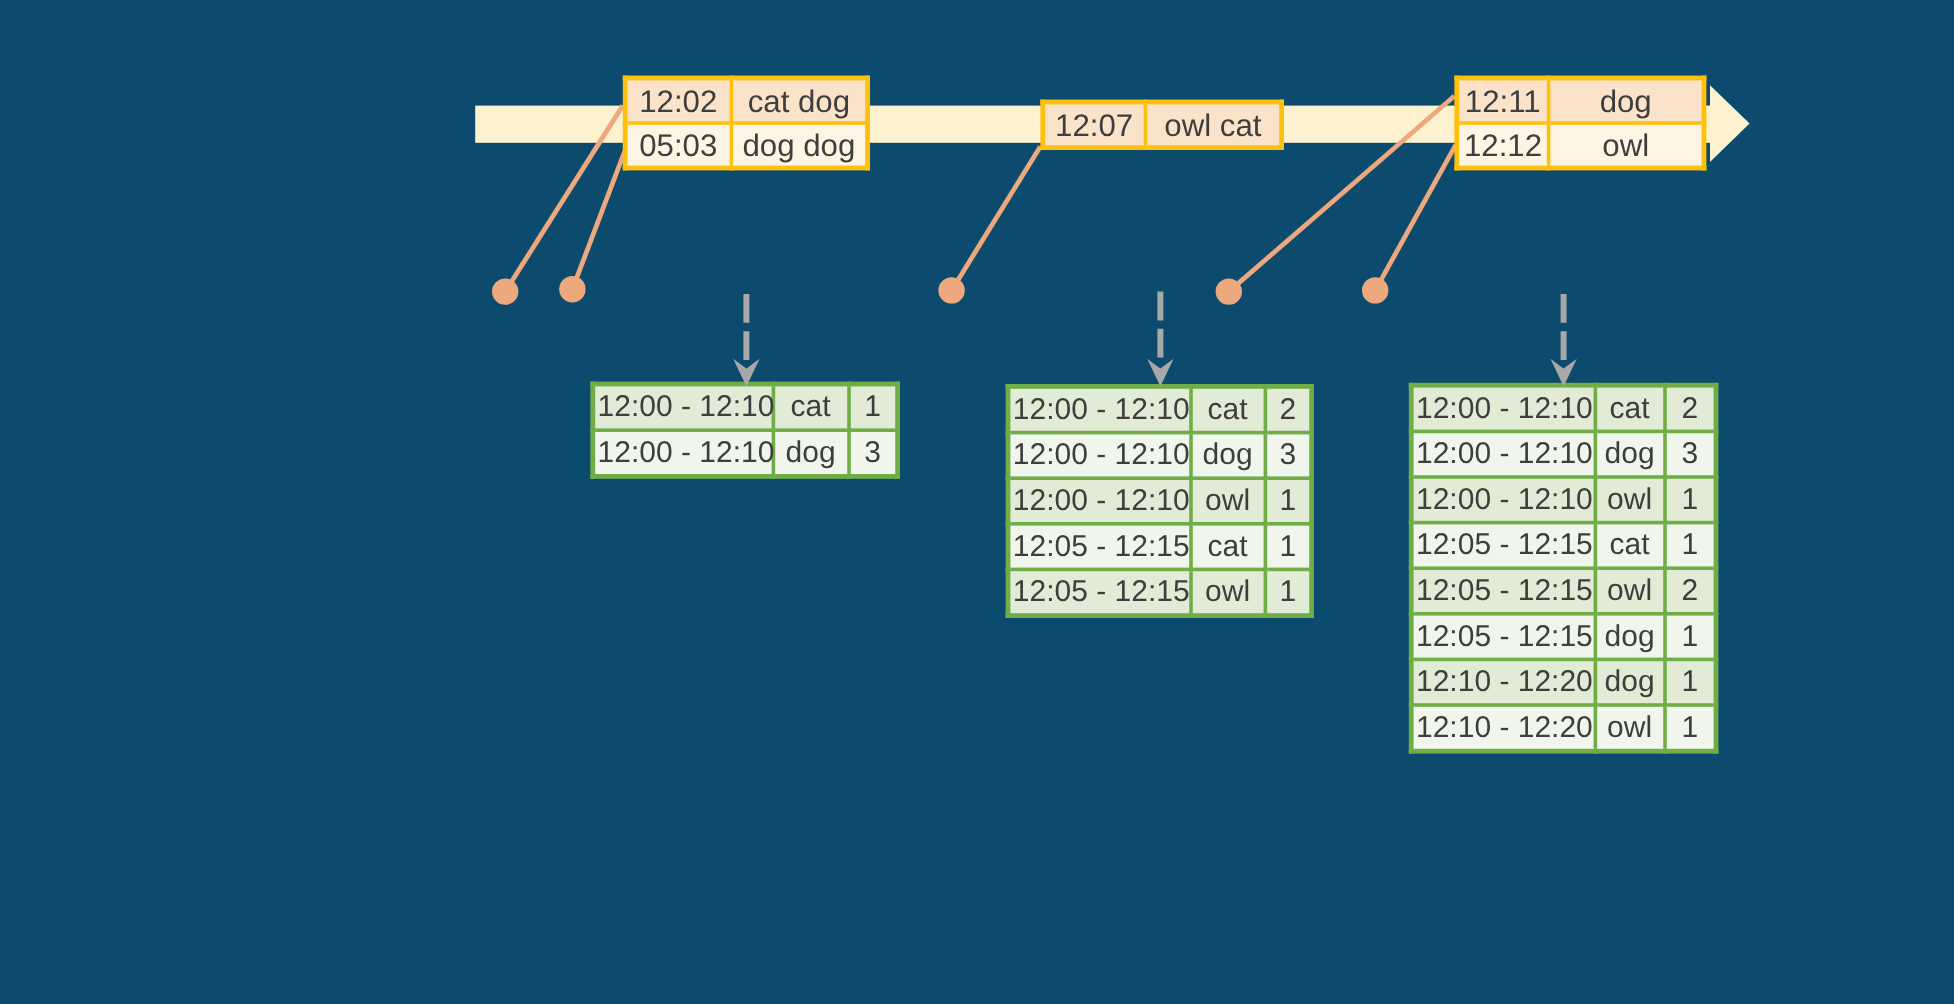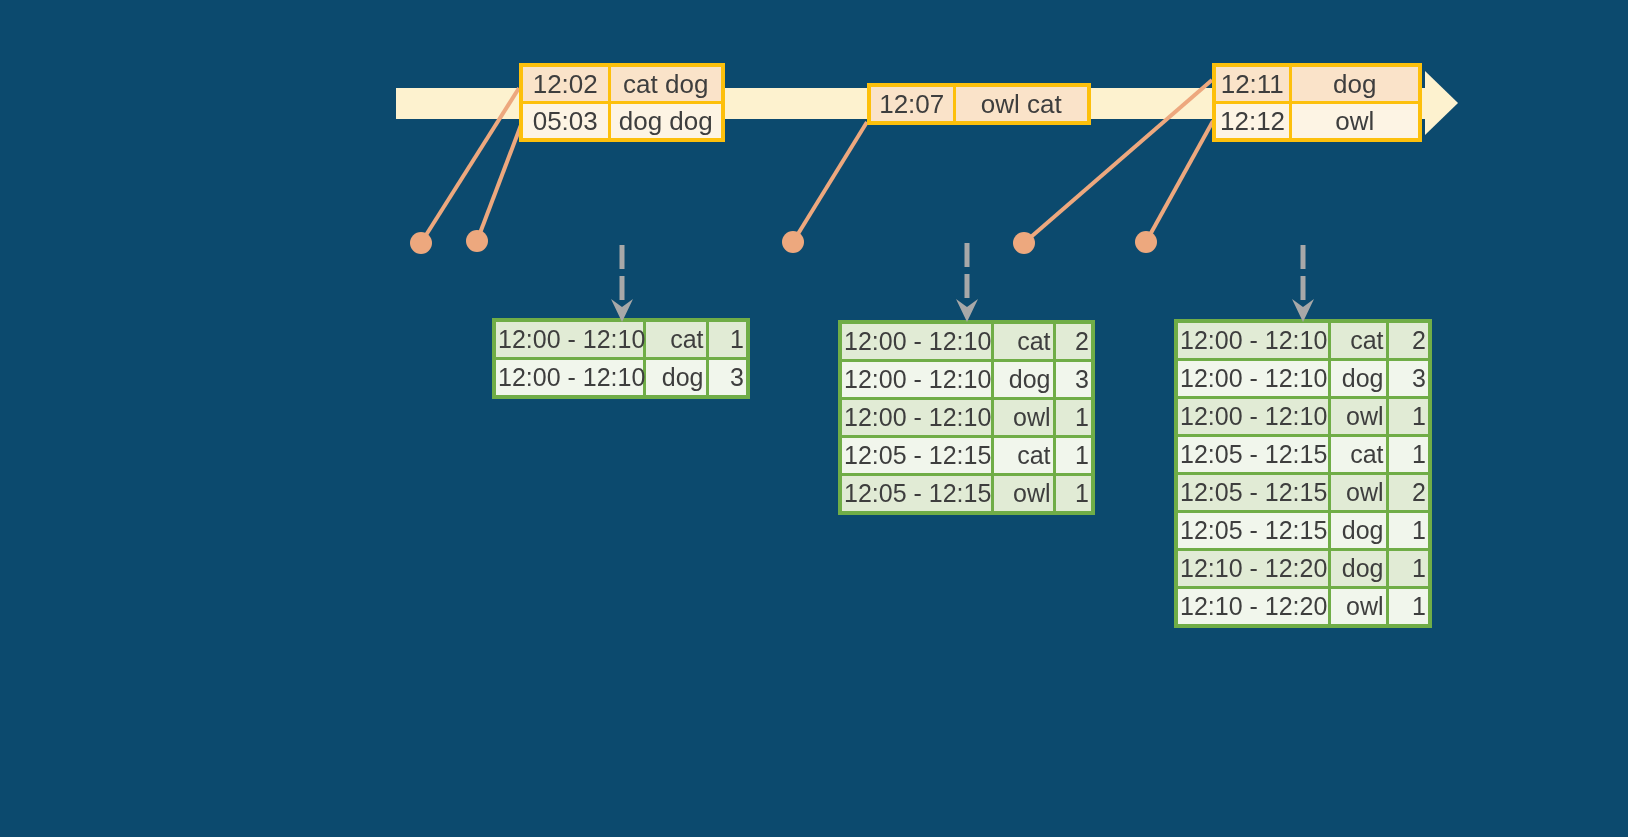--- a/index.html
+++ b/index.html
@@ -13,30 +13,30 @@
     position:absolute;border-collapse:collapse;table-layout:fixed;
     border:4px solid #FDC00C;color:#3E3E3E;font-size:26px;
   }
   table.event-box td{
     border:3px solid #FDC00C;text-align:center;vertical-align:middle;
     padding:0 4px;height:34px;white-space:nowrap;
   }
   table.event-box tr:nth-child(odd) td{background:#FAE3C9;}
   table.event-box tr:nth-child(even) td{background:#FDF4E4;}
   .eb1{left:519px;top:63px;width:206px;}
-  .eb2{left:867px;top:83px;width:224px;}
+  .eb2{left:867px;top:83px;width:203px;}
   .eb2 td{height:32px;}
   .eb3{left:1212px;top:63px;width:210px;}
   
   table.result-table{
     position:absolute;border-collapse:collapse;table-layout:fixed;
     border:4px solid #70AD47;color:#3E3E3E;font-size:25px;
   }
   table.result-table td{
-    border:3px solid #70AD47;text-align:right;vertical-align:middle;
+    border:3px solid #70AD47;text-align:center;vertical-align:middle;
     padding:0 2px;height:35px;white-space:nowrap;
   }
   table.result-table tr:nth-child(odd) td{background:#E1EBD5;}
   table.result-table tr:nth-child(even) td{background:#F1F6EC;}
   .rt1{left:492px;top:318px;width:258px;}
   .rt2{left:838px;top:320px;width:257px;}
   .rt3{left:1174px;top:319px;width:258px;}
 </style>
 </head>
 <body>

